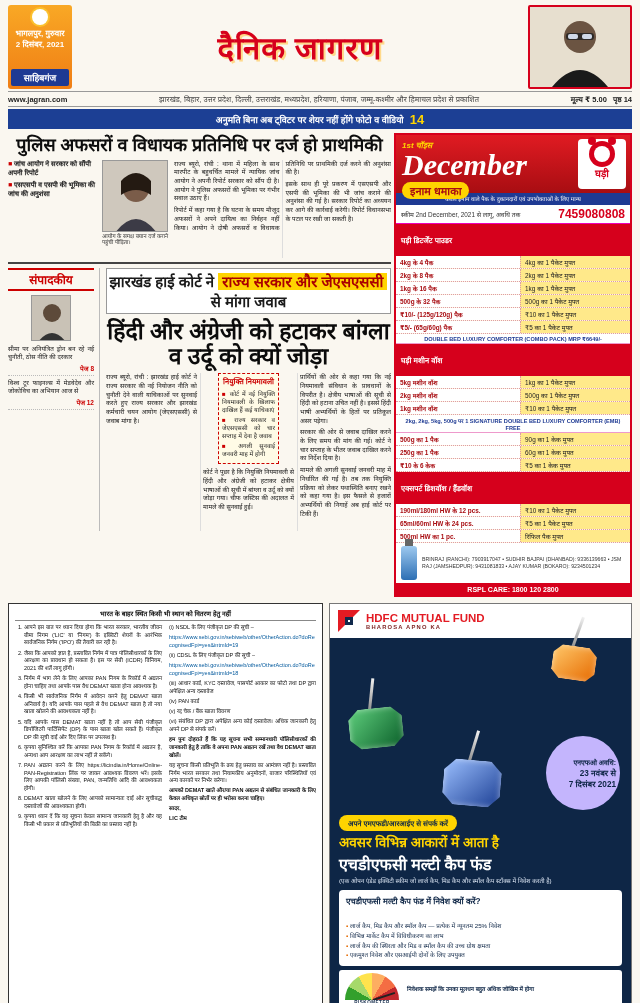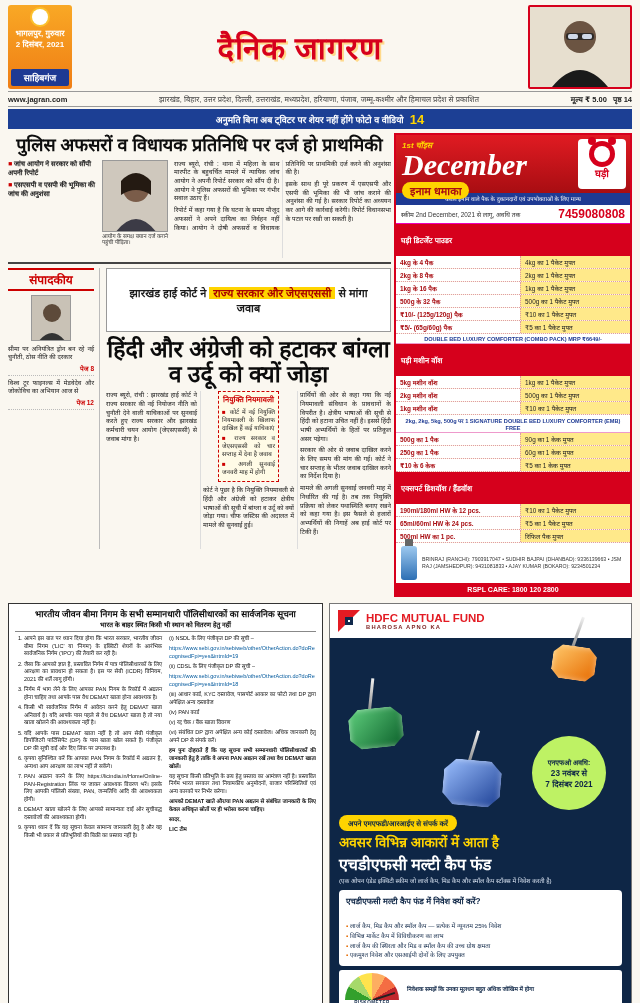--- a/index.html
+++ b/index.html
@@ -51,21 +51,21 @@
   .edit-photo { width:40px; height:46px; background:#c9c2b6; border:1px solid #999; margin:4px auto; overflow:hidden; }
   .edit-item { font-size:6.3px; line-height:1.35; text-align:justify; color:#222; margin-bottom:2px; }
   .page-ref { font-size:6.5px; color:#c00; font-weight:bold; text-align:right; border-bottom:1px dotted #bbb; padding-bottom:2px; margin-bottom:3px; }
   .saptrang { border:1px solid #c00; margin-top:4px; }
   .saptrang-logo { color:#d6001c; font-weight:bold; font-style:italic; font-size:14px; text-align:center; padding:2px 0 0; }
   .saptrang-tag { font-size:6px; text-align:center; color:#333; }
   .saptrang-img { height:56px; margin:3px; background:linear-gradient(135deg,#f6a, #fc6 40%, #6bf 80%, #49c); }
   .saptrang-pg { font-size:6.5px; color:#c00; font-weight:bold; text-align:center; padding-bottom:2px; }
 
   .court-story { flex:1; min-width:0; }
-  .kicker { font-size:11px; font-weight:bold; text-align:center; color:#1a1a1a; border:1px solid #999; background:#fff; padding:16px; }
+  .kicker { font-size:15px; font-weight:bold; text-align:center; color:#1a1a1a; border:1px solid #999; background:#fff; padding:2px; }
   .kicker .hl { background:#ffd400; color:#a00; padding:0 4px; }
   .court-headline { font-size:23px; line-height:1.1; font-weight:bold; color:#0b0b0b; text-align:center; margin:5px 0 4px; }
   .court-body { column-count:3; column-gap:6px; column-rule:1px solid #ddd; font-size:6.3px; line-height:1.38; text-align:justify; color:#1a1a1a; height:158px; overflow:hidden; }
   .court-body p { margin-bottom:3px; }
   .rule-box { border:1px dashed #c00; background:#fffbe6; padding:3px; margin:2px 15px 4px; break-inside:avoid; }
   .rule-box-title { color:#c00; font-weight:bold; font-size:7.5px; text-align:center; margin-bottom:2px; }
   .rule-box .bl { font-size:6.2px; line-height:1.3; margin-bottom:2px; }
   .rule-box .bl::before { content:"■ "; color:#c00; }
 
   
@@ -127,21 +127,21 @@
   .gem-area { position:relative; height:168px; flex:none; }
   .gem { position:absolute; }
   .gem .stone { width:100%; height:100%; clip-path:polygon(20% 0,80% 0,100% 25%,100% 75%,80% 100%,20% 100%,0 75%,0 25%); box-shadow:inset 0 0 6px rgba(255,255,255,.55); }
   .tweezer { position:absolute; width:3px; height:34px; background:linear-gradient(#f0f0f0,#8a8a8a); top:-30px; left:45%; transform:rotate(12deg); }
   .gem-orange { right:26px; top:2px; width:44px; height:34px; transform:rotate(8deg); }
   .gem-orange .stone { background:linear-gradient(135deg,#ffc96b,#e66a00); }
   .gem-green { left:10px; top:64px; width:54px; height:40px; transform:rotate(-6deg); }
   .gem-green .stone { background:linear-gradient(135deg,#5fcf7d,#0b5f2a); }
   .gem-blue { left:104px; top:116px; width:58px; height:46px; transform:rotate(5deg); }
   .gem-blue .stone { background:linear-gradient(135deg,#9cc0ff,#1c3f94); }
-  .nfo { position:absolute; right:16px; top:92px; width:74px; height:74px; border-radius:50%; background:#bef264; color:#0e2646; text-align:center; display:flex; flex-direction:column; justify-content:center; padding:4px; }
+  .nfo { position:absolute; right:2px; top:92px; width:74px; height:74px; border-radius:50%; background:#c4b5fd; color:#0e2646; text-align:center; display:flex; flex-direction:column; justify-content:center; padding:4px;align-items:flex-end; }
   .nfo .l1 { font-size:6.8px; font-weight:bold; }
   .nfo .l2 { font-size:8.2px; font-weight:bold; }
   .cta { align-self:flex-start; background:#ffd400; color:#0e2646; font-weight:bold; font-size:7.2px; padding:3px 9px; border-radius:10px; margin:3px 0 4px; }
   .hdfc-tagline { color:#ffd400; font-weight:bold; font-size:13.5px; line-height:1.15; }
   .fund-name { color:#fff; font-weight:bold; font-size:16px; margin-top:2px; }
   .scheme-desc { color:#dce6f4; font-size:6.2px; line-height:1.35; margin-top:2px; }
   .why-box { background:#fff; border-radius:4px; color:#0e2646; padding:5px 7px; margin-top:5px; }
   .why-title { font-weight:bold; font-size:8.2px; margin-bottom:16px; }
   .why-box .bl { font-size:6.2px; line-height:1.35; margin-bottom:1.5px; }
   .why-box .bl::before { content:"▪ "; color:#e66a00; }
@@ -382,21 +382,20 @@
         <div class="bottle"></div>
         <div class="dealers">BRINRAJ (RANCHI): 7903917047 • SUDHIR BAJPAI (DHANBAD): 9336139663 • JSM RAJ (JAMSHEDPUR): 9431081833 • AJAY KUMAR (BOKARO): 9234501234</div>
       </div>
       <div class="care-bar">RSPL CARE: 1800 120 2800</div>
     </aside>
   </div>
 
   <div class="bottom-row">
 
     <section class="lic">
-      <div class="lic-title">भारतीय जीवन बीमा निगम के सभी सम्मानधारी पॉलिसीधारकों का सार्वजनिक सूचना</div>
       <div class="lic-sub">भारत के बाहर स्थित किसी भी स्थान को वितरण हेतु नहीं</div>
       <div class="lic-cols">
         <div class="col">
           <ol class="lic-ol">
               <li>आपने इस बात पर ध्यान दिया होगा कि भारत सरकार, भारतीय जीवन बीमा निगम ('LIC' या 'निगम') के इक्विटी शेयरों के आरंभिक सार्वजनिक निर्गम ('IPO') की तैयारी कर रही है।</li>
               <li>जैसा कि आपको ज्ञात है, प्रस्तावित निर्गम में पात्र पॉलिसीधारकों के लिए आरक्षण का प्रावधान हो सकता है। इस पर सेबी (ICDR) विनियम, 2021 की शर्तें लागू होंगी।</li>
               <li>निर्गम में भाग लेने के लिए आपका PAN निगम के रिकॉर्ड में अद्यतन होना चाहिए तथा आपके पास वैध DEMAT खाता होना आवश्यक है।</li>
               <li>किसी भी सार्वजनिक निर्गम में आवेदन करने हेतु DEMAT खाता अनिवार्य है। यदि आपके पास पहले से वैध DEMAT खाता है तो नया खाता खोलने की आवश्यकता नहीं है।</li>
               <li>यदि आपके पास DEMAT खाता नहीं है तो आप सेबी पंजीकृत डिपॉजिटरी पार्टिसिपेंट (DP) के पास खाता खोल सकते हैं। पंजीकृत DP की सूची दाईं ओर दिए लिंक पर उपलब्ध है।</li>
               <li>कृपया सुनिश्चित करें कि आपका PAN निगम के रिकॉर्ड में अद्यतन है, अन्यथा आप आरक्षण का लाभ नहीं ले सकेंगे।</li>

